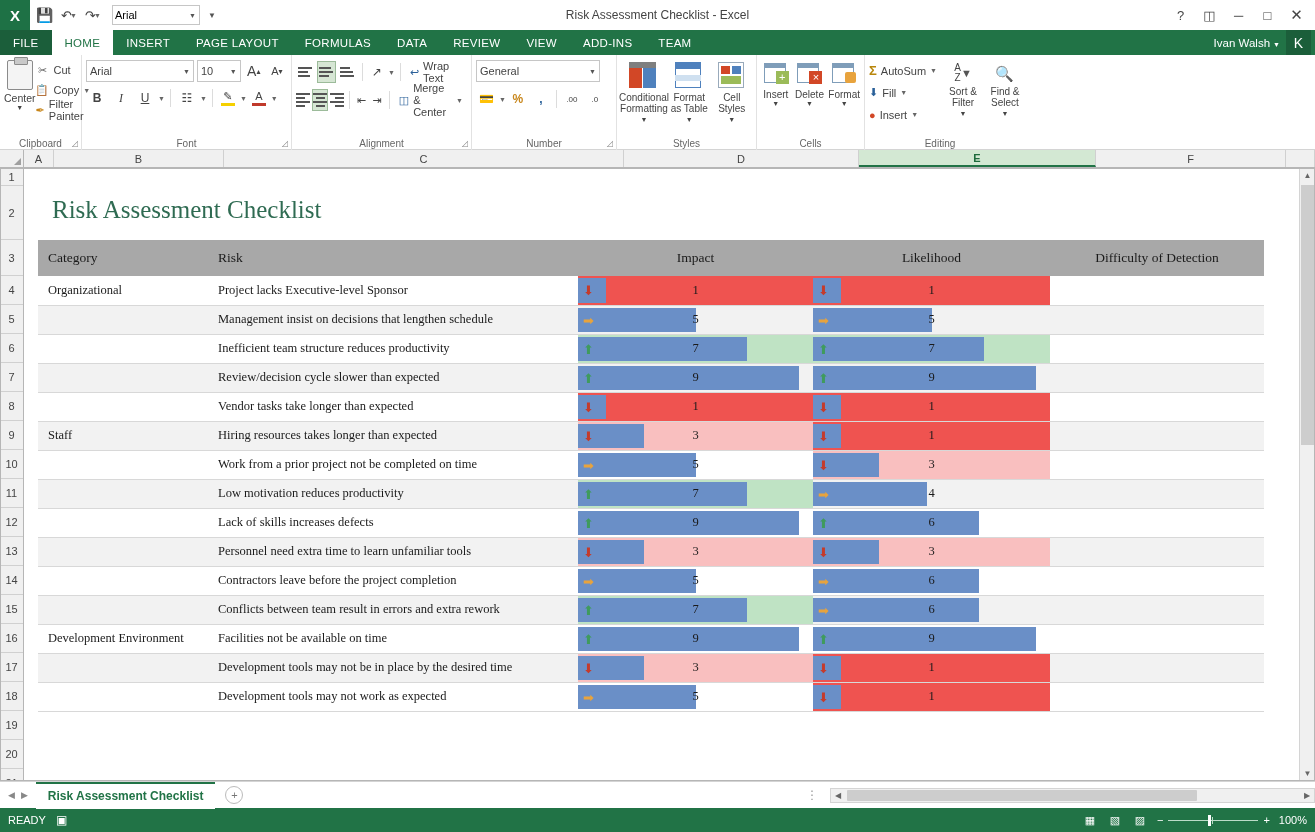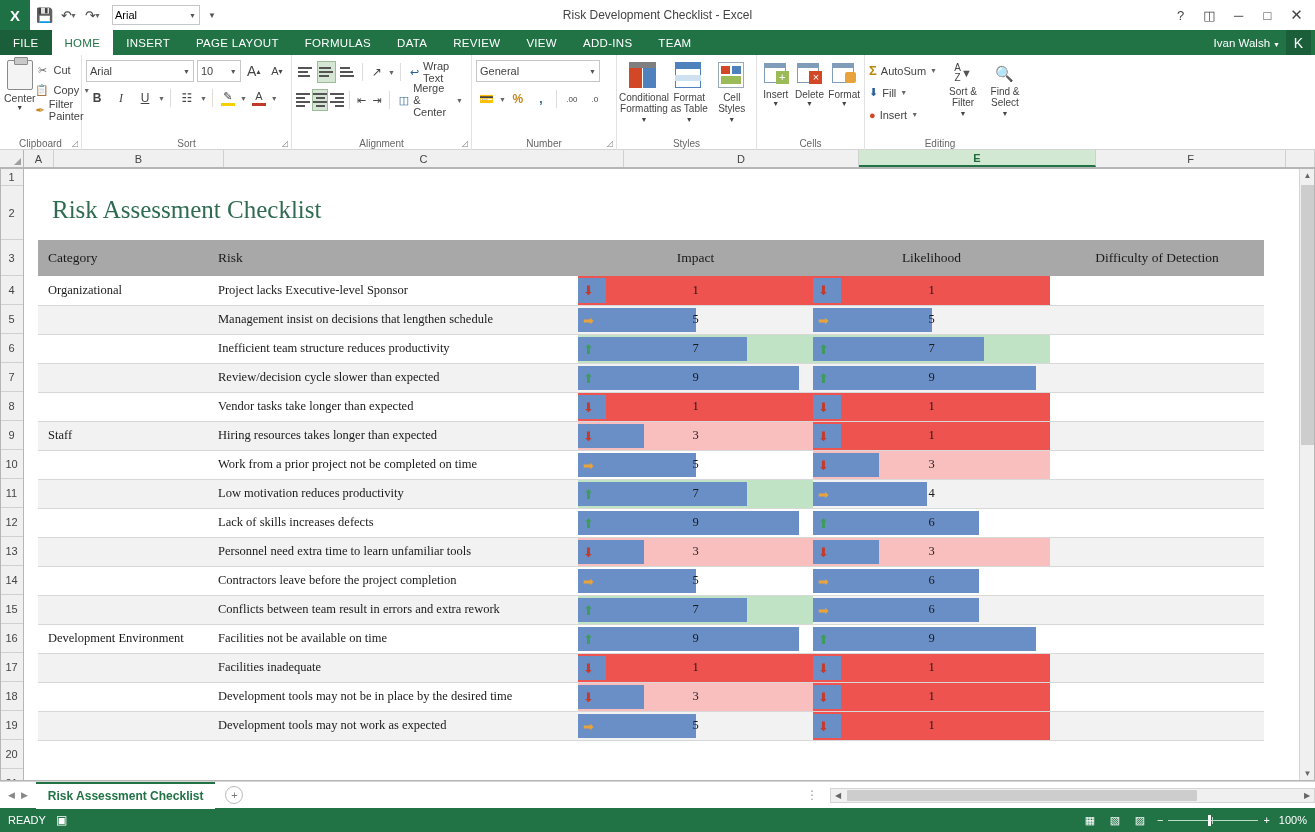--- a/index.html
+++ b/index.html
@@ -508,21 +508,21 @@
     <div class="qat">
       <div class="qat-btn save">💾</div>
       <div class="qat-btn qat-split">↶<span class="caret">▼</span></div>
       <div class="qat-btn qat-split">↷<span class="caret">▼</span></div>
       <div class="fontbox">
         <span>Arial</span>
         <span class="caret">▼</span>
       </div>
       <span class="qat-more">▼</span>
     </div>
-    <div class="title-text">Risk Development Checklist - Excel</div>
+    <div class="title-text">Risk Assessment Checklist - Excel</div>
     <div class="win-controls">
       <div class="win-btn">?</div>
       <div class="win-btn">◫</div>
       <div class="win-btn">─</div>
       <div class="win-btn">□</div>
       <div class="win-btn close">✕</div>
     </div>
   </div>
 
   <div class="ribbon-tabs">
@@ -597,21 +597,21 @@
           <span class="color-letter">✎</span>
           <span class="color-bar" style="background:#f5d000"></span>
         </div>
         <div class="mini-caret">▼</div>
         <div class="color-btn">
           <span class="color-letter">A</span>
           <span class="color-bar" style="background:#c0392b"></span>
         </div>
         <div class="mini-caret">▼</div>
       </div>
-      <div class="rgroup-label">Sort</div>
+      <div class="rgroup-label">Font</div>
       <div class="rgroup-dialog">◿</div>
     </div>
 
     <div class="rgroup align-g">
       <div class="align-row r1">
         <div class="al-btn">
           <span class="bars">
               <i style="width:14px"></i>
               <i style="width:10px"></i>
               <i style="width:12px"></i>
@@ -1132,41 +1132,20 @@
                     <div class="bar-wrap">
                       <div class="fill-bar" style="width: 94%;"></div>
                       <span class="icn up">⬆</span>
                       <span class="bar-val">9</span>
                     </div>
                   </td>
                   <td></td>
                 </tr>
                 <tr>
                   <td></td>
-                  <td>Facilities  inadequate</td>
-                  <td class="databar">
-                    <div class="bar-wrap">
-                      <div class="fill-bg" style="width: 100%; background: rgb(239, 83, 80);"></div>
-                      <div class="fill-bar" style="width: 12%;"></div>
-                      <span class="icn down">⬇</span>
-                      <span class="bar-val">1</span>
-                    </div>
-                  </td>
-                  <td class="databar">
-                    <div class="bar-wrap">
-                      <div class="fill-bg" style="width: 100%; background: rgb(239, 83, 80);"></div>
-                      <div class="fill-bar" style="width: 12%;"></div>
-                      <span class="icn down">⬇</span>
-                      <span class="bar-val">1</span>
-                    </div>
-                  </td>
-                  <td></td>
-                </tr>
-                <tr>
-                  <td></td>
                   <td>Development tools may not be in place by the desired time</td>
                   <td class="databar">
                     <div class="bar-wrap">
                       <div class="fill-bg" style="width: 100%; background: rgb(249, 191, 191);"></div>
                       <div class="fill-bar" style="width: 28%;"></div>
                       <span class="icn down">⬇</span>
                       <span class="bar-val">3</span>
                     </div>
                   </td>
                   <td class="databar">

